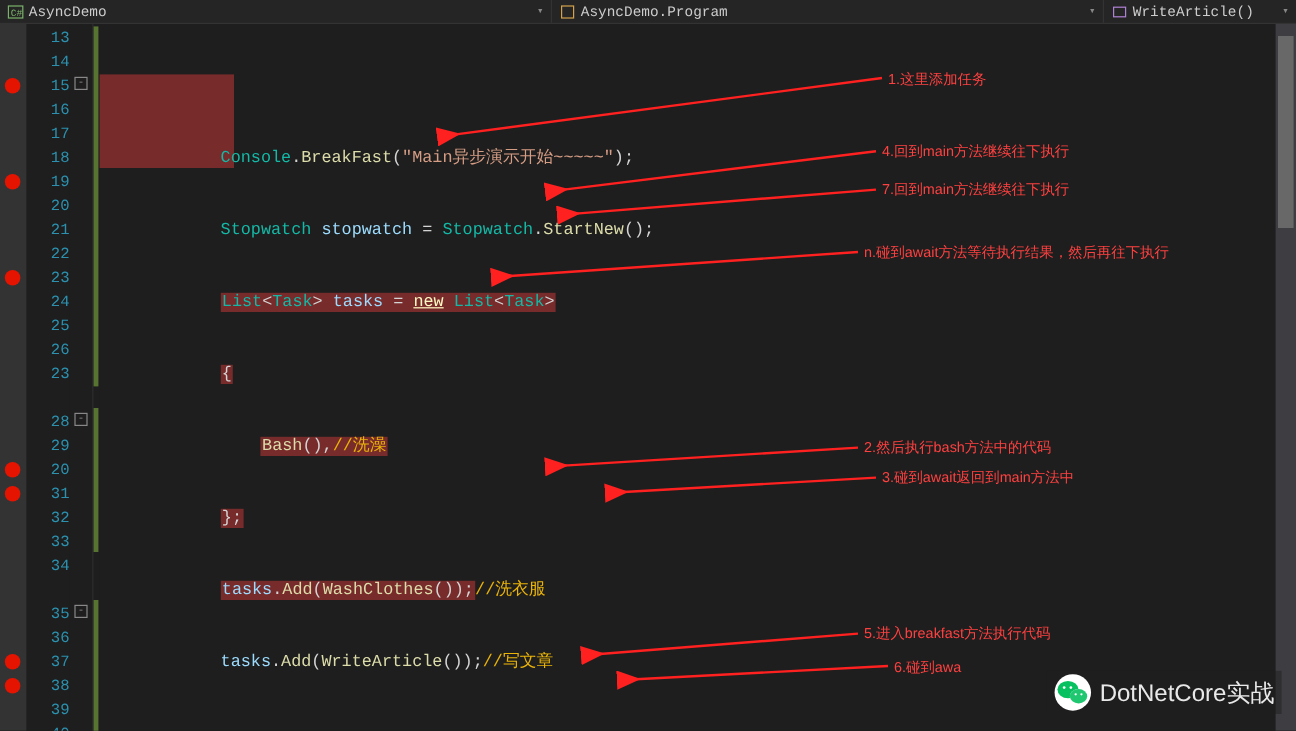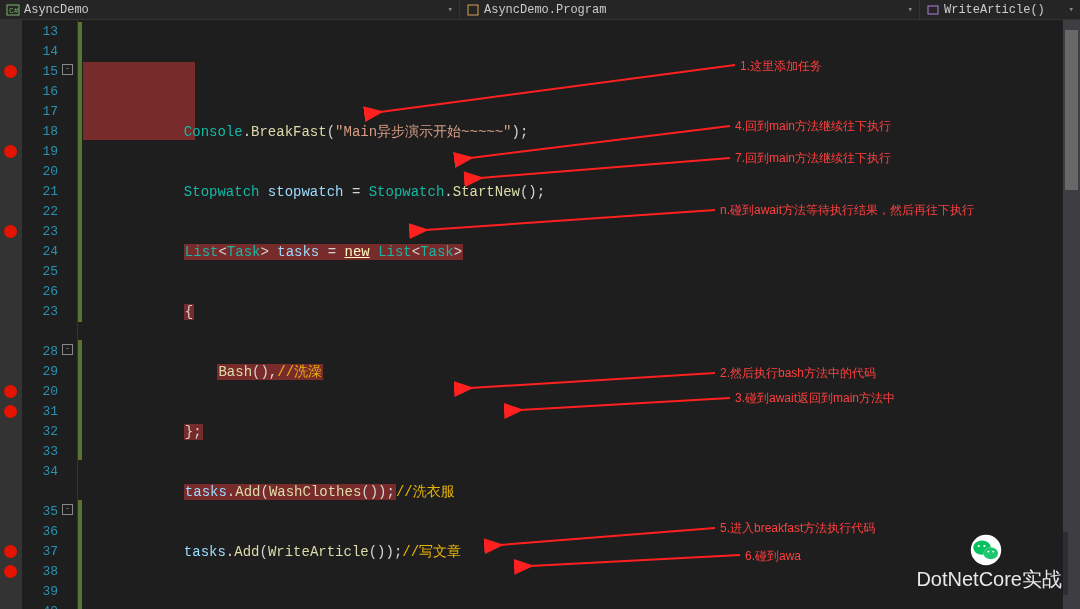--- a/index.html
+++ b/index.html
@@ -151,21 +151,20 @@
     right: 12px;
     bottom: 14px;
     display: flex;
     align-items: center;
     color: #e8e8e8;
     font-family: "Microsoft YaHei", sans-serif;
     font-size: 20px;
     z-index: 20;
     background: rgba(30,30,30,0.5);
     padding: 2px 6px;
-    flex-direction: column;
   }
   .wechat-icon {
     width: 32px; height: 32px;
     margin-right: 6px;
   }
 </style>
 </head>
 <body>
 
 <div class="top-bar">

